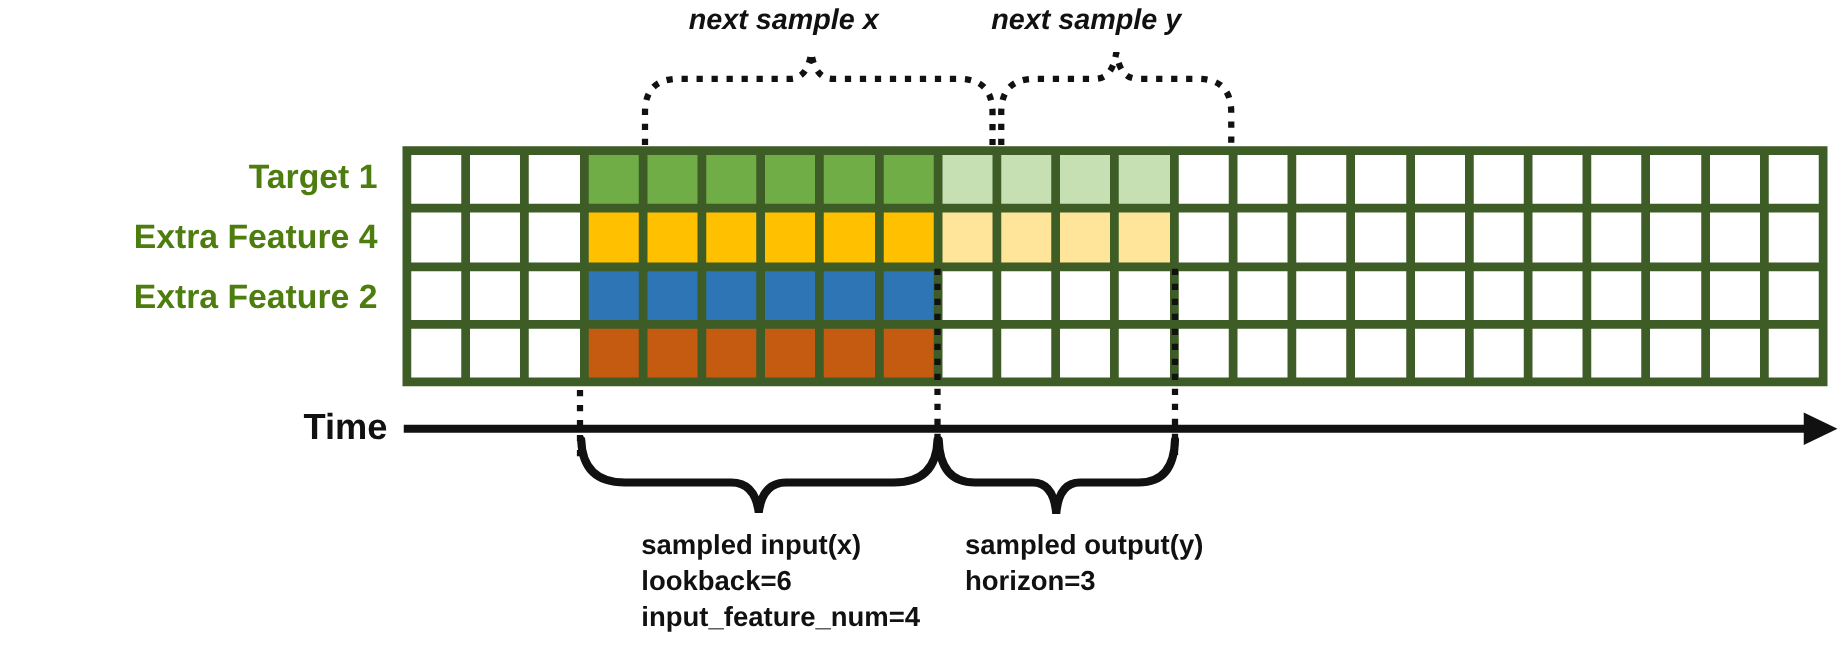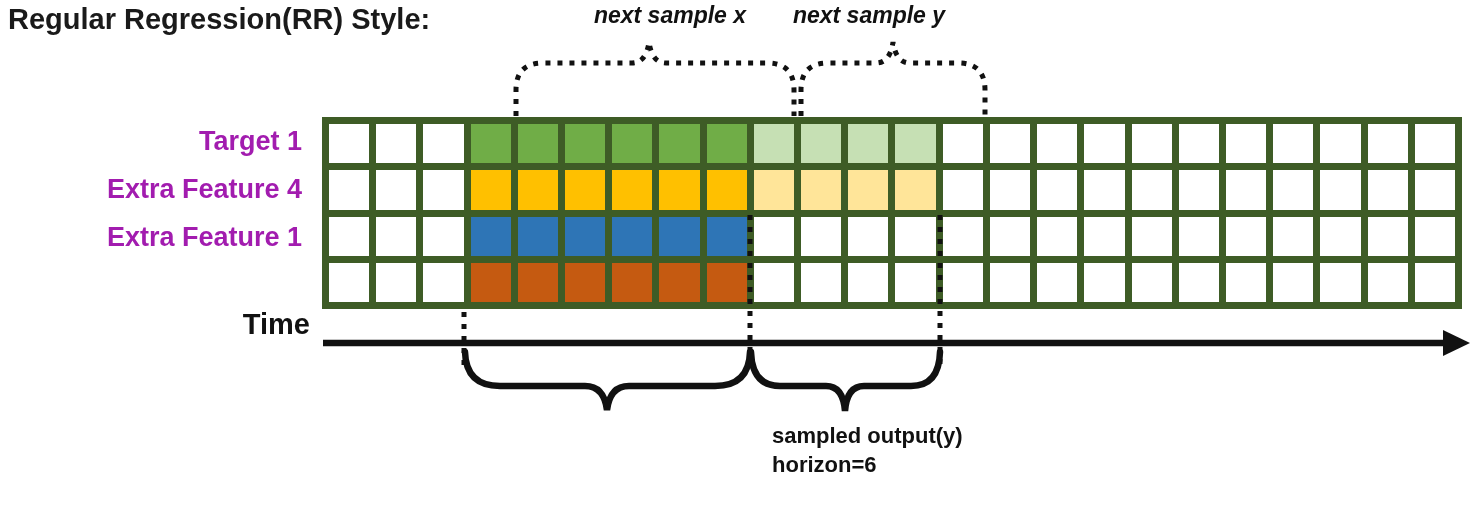--- a/index.html
+++ b/index.html
@@ -30,21 +30,21 @@
     position: absolute;
     top: 2px;
     width: 220px;
     text-align: center;
     font-size: 23px;
     font-style: italic;
     font-weight: 600;
     color: #111;
     white-space: nowrap;
   }
-  #next-x-label { left: 560px; }
+  #next-x-label { left: 517px; }
   #next-y-label { left: 759px; }
 
   #overlay-svg {
     position: absolute;
     left: 0; top: 0;
     width: 1476px; height: 516px;
     pointer-events: none;
   }
   .dotted {
     fill: none;
@@ -71,41 +71,41 @@
     display: grid;
     grid-template-rows: repeat(4, 1fr);
   }
   .row-label {
     display: flex;
     align-items: center;
     justify-content: flex-end;
     padding-right: 10px;
     font-size: 27px;
     font-weight: 700;
-    color: #a21caf;
+    color: #4d7c0f;
     white-space: nowrap;
   }
 
   #sample-grid {
     position: absolute;
     left: 322px; top: 117px;
     width: 1140px; height: 192px;
     box-sizing: border-box;
     background: var(--grid-border);
     padding: 7px;
     display: grid;
     grid-template-columns: repeat(24, 1fr);
     grid-template-rows: repeat(4, 1fr);
     gap: 7px;
   }
   .cell { background: #ffffff; }
 
   .time-label {
     position: absolute;
-    left: 222px; top: 308px;
+    left: 222px; top: 326px;
     width: 88px;
     text-align: right;
     font-size: 29px;
     font-weight: 700;
     color: #111;
   }
   .annot-block {
     position: absolute;
     top: 421px;
     font-size: 22px;
@@ -115,29 +115,28 @@
     white-space: nowrap;
   }
   #input-annot { left: 513px; }
   #output-annot { left: 772px; }
 </style>
 </head>
 <body>
 
 <div id="canvas" style="--ink: #111111; --grid-border: #3E5C26;">
 
-  <div class="title">Regular Regression(RR) Style:</div>
 
   <div id="next-x-label" class="top-label">next sample x</div>
   <div id="next-y-label" class="top-label">next sample y</div>
 
   <div id="row-labels">
       <div class="row-label">Target 1</div>
       <div class="row-label">Extra Feature 4</div>
-      <div class="row-label">Extra Feature 1</div>
+      <div class="row-label">Extra Feature 2</div>
     </div>
 
   <div id="sample-grid">
       <div class="cell"></div>
       <div class="cell"></div>
       <div class="cell"></div>
       <div class="cell" style="background: rgb(112, 173, 71);"></div>
       <div class="cell" style="background: rgb(112, 173, 71);"></div>
       <div class="cell" style="background: rgb(112, 173, 71);"></div>
       <div class="cell" style="background: rgb(112, 173, 71);"></div>
@@ -227,23 +226,28 @@
       <div class="cell"></div>
       <div class="cell"></div>
       <div class="cell"></div>
       <div class="cell"></div>
       <div class="cell"></div>
       <div class="cell"></div>
     </div>
 
   <div class="time-label">Time</div>
 
+  <div id="input-annot" class="annot-block">
+    <div>sampled input(x)</div>
+    <div>lookback=6</div>
+    <div>input_feature_num=4</div>
+  </div>
   <div id="output-annot" class="annot-block">
     <div>sampled output(y)</div>
-    <div>horizon=6</div>
+    <div>horizon=3</div>
   </div>
 
   <svg id="overlay-svg" viewBox="0 0 1476 516" xmlns="http://www.w3.org/2000/svg">
 
     <path class="dotted" d="M 516 116 L 516 90 Q 516 63 543 63 L 632 63 Q 646 63 649 42 Q 652 63 666 63 L 767 63 Q 794 63 794 90 L 794 116"></path>
 
     <path class="dotted" d="M 801 116 L 801 90 Q 801 63 828 63 L 876 63 Q 890 63 893 42 Q 896 63 910 63 L 958 63 Q 985 63 985 90 L 985 116"></path>
 
     <path class="dotted" d="M 464 312 L 464 370"></path>
     <path class="dotted" d="M 750 215 L 750 370"></path>

